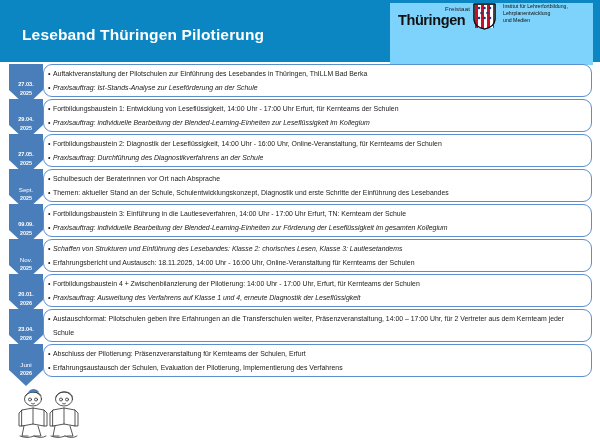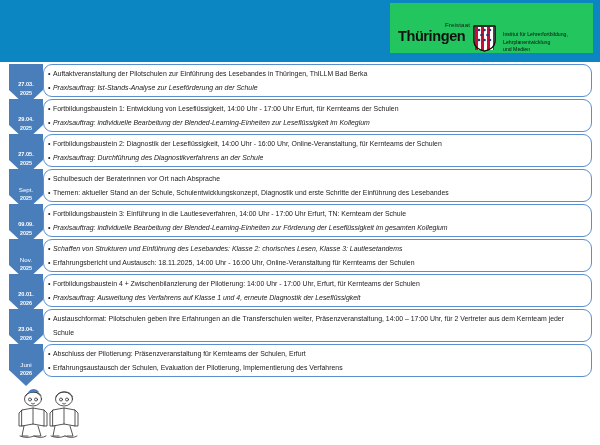--- a/index.html
+++ b/index.html
@@ -35,24 +35,24 @@
     letter-spacing: 0.15px;
     white-space: nowrap;
   }
 
   
   #logo-plate {
     position: absolute;
     left: 390px;
     top: 3px;
     width: 203px;
-    height: 50px;
-    background: #22c55e;
+    height: 62px;
+    background: #7dd3fc;
     display: flex;
-    align-items: flex-end;
+    align-items: flex-start;
     padding-left: 8px;
   }
   #logo-wordmark {
     position: relative;
     width: 72px;
     height: 34px;
     flex: none;
   }
   #logo-freistaat {
     position: absolute;
@@ -190,20 +190,21 @@
     left: 12px;
     top: 386px;
     width: 78px;
     height: 56px;
   }
 </style>
 </head>
 <body>
 
 <div id="header" style="background: rgb(11, 134, 195);">
+  <div id="header-title">Leseband Thüringen Pilotierung</div>
 
   <div id="logo-plate">
     <div id="logo-wordmark">
       <span id="logo-freistaat">Freistaat</span>
       <span id="logo-thueringen">Thüringen</span>
     </div>
     <svg id="logo-crest" viewBox="0 0 46 54">
       <path d="M2 2 H44 V32 C44 44 33 50 23 52 C13 50 2 44 2 32 Z" fill="#ffffff" stroke="#111" stroke-width="2"></path>
       <g>
         <rect x="4" y="4" width="6" height="46" fill="#c8102e"></rect>

